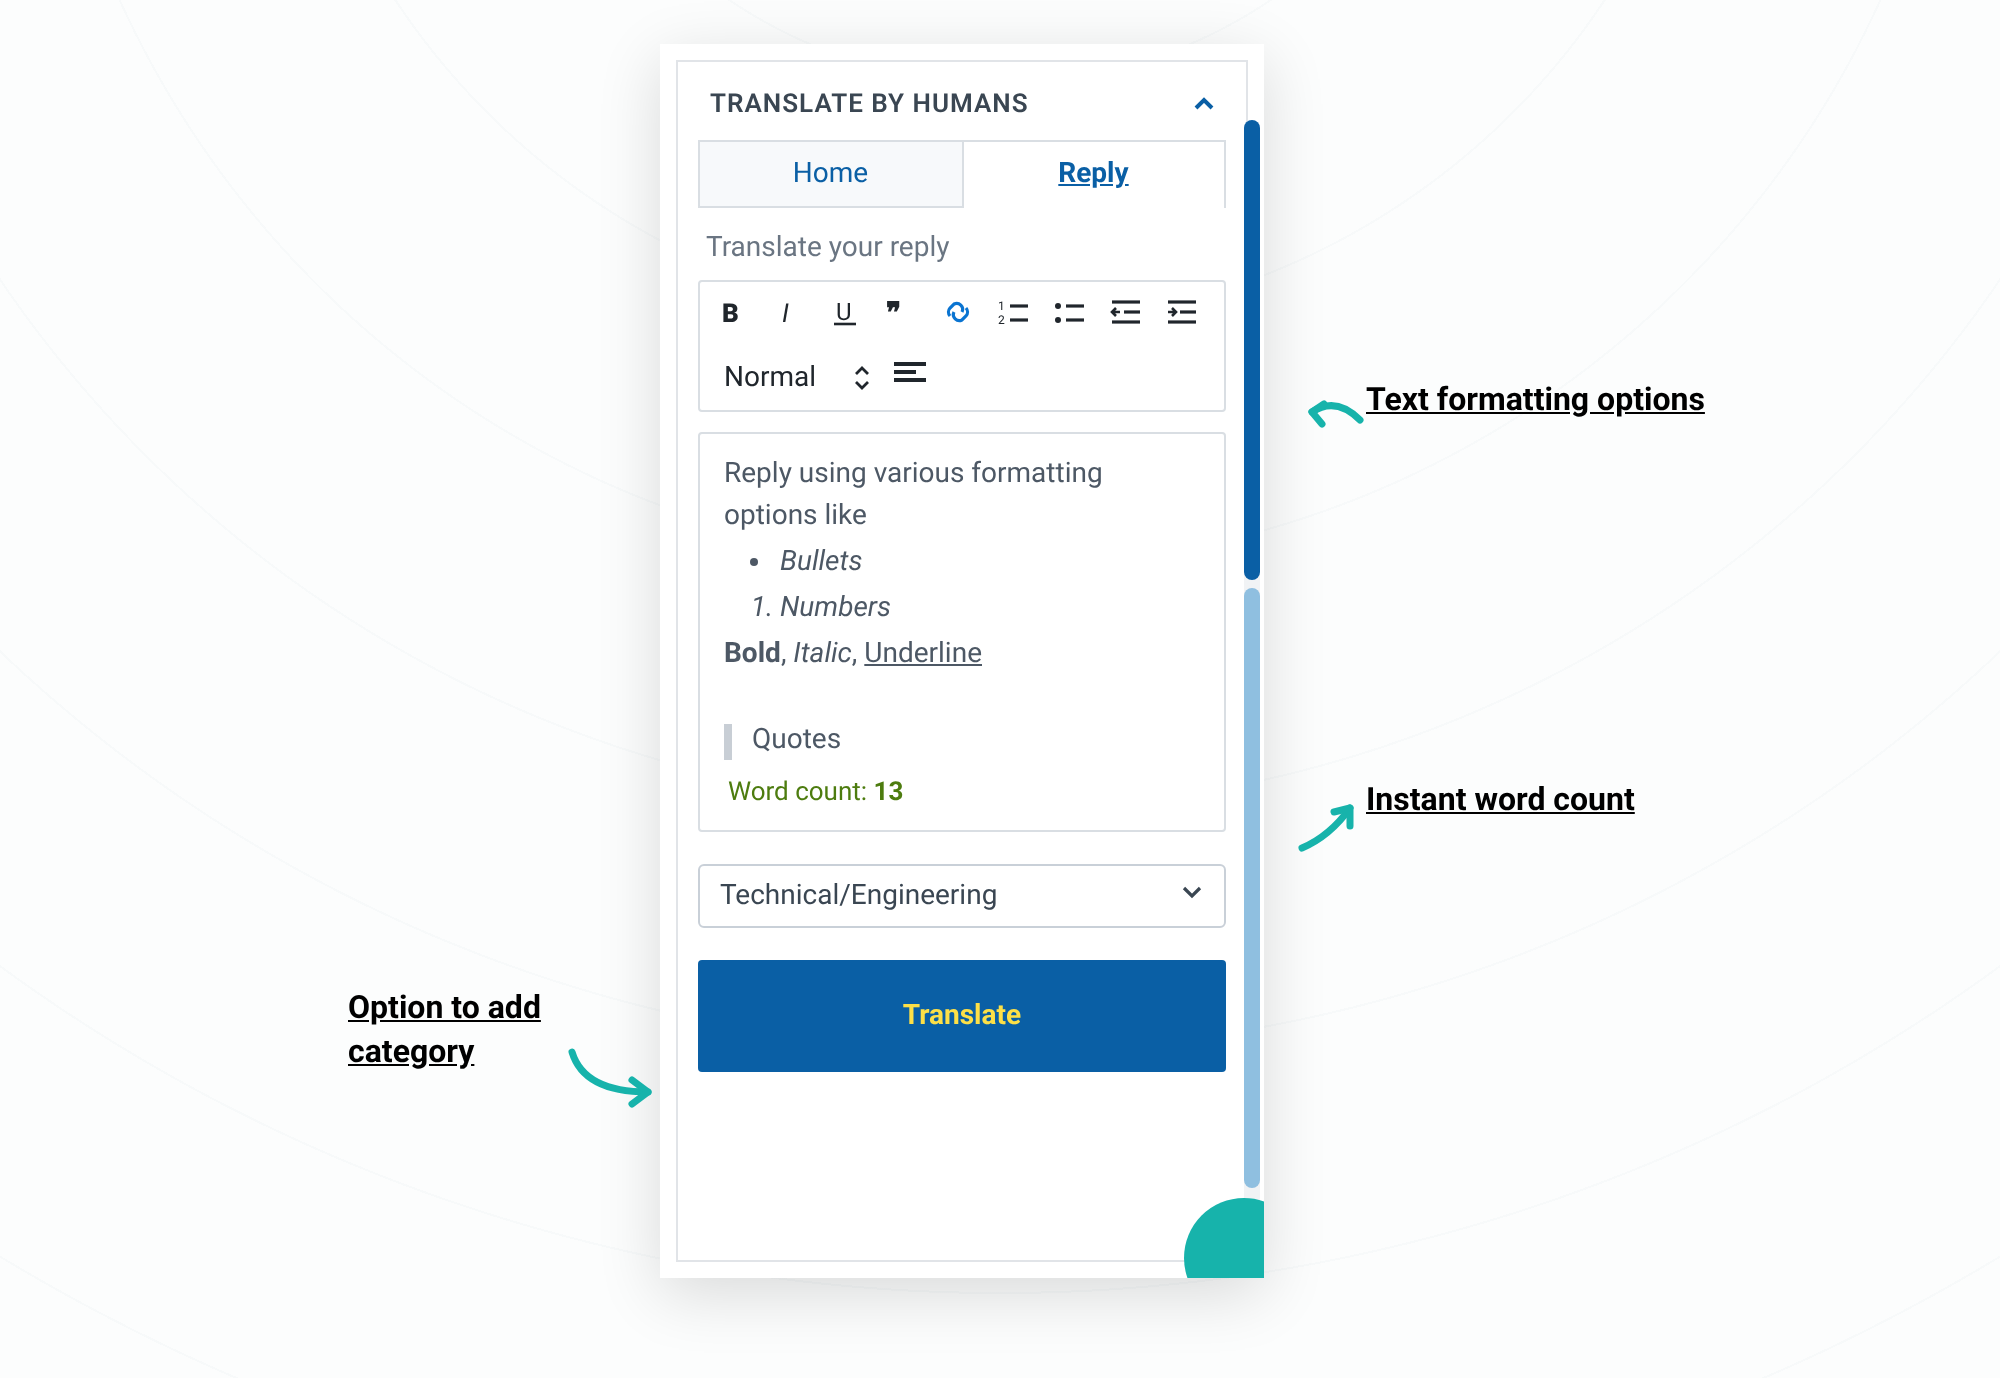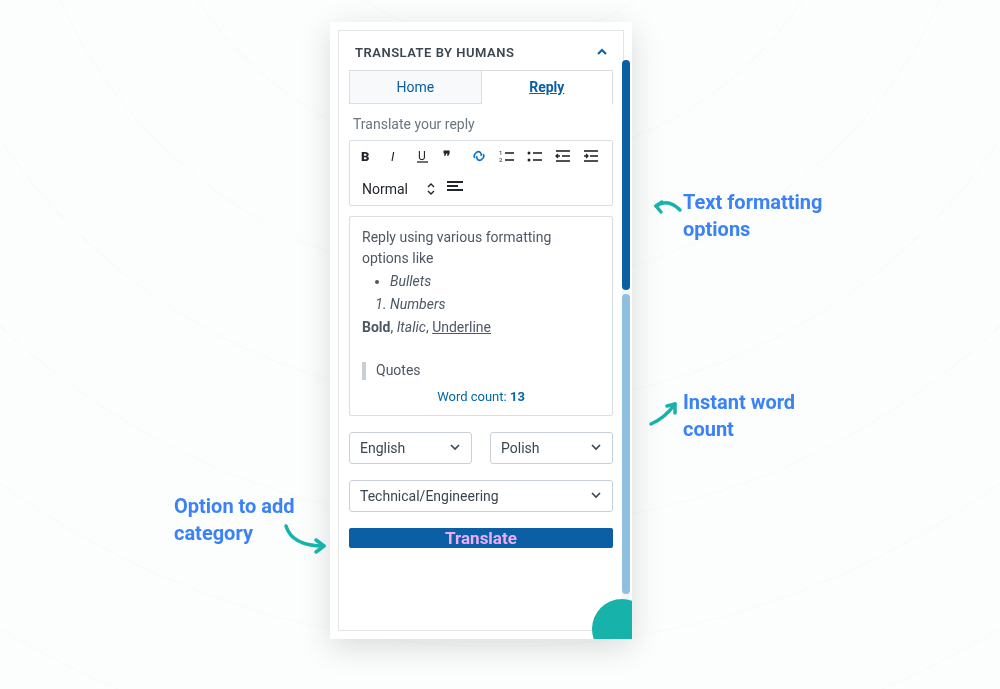--- a/index.html
+++ b/index.html
@@ -99,54 +99,54 @@
   .editor {
     margin:10px 10px 0; border:1px solid #d9dee3; border-radius:2px;
     padding:10px 12px 6px; font-size:14px; color:#4d5865; line-height:1.5;
   }
   .editor ul, .editor ol { margin:2px 0 2px 28px;font-style:italic; }
   .quotebar {
     display:flex; align-items:center; gap:10px; margin-top:22px;
     color:#4d5865;
   }
   .quotebar .bar { width:4px; height:18px; background:#c8ced5; }
-  .wordcount { text-align:center; color:#0369a1; font-size:13px; padding:6px 2px 2px; }
+  .wordcount { text-align:left; color:#4d7c0f; font-size:13px; padding:6px 2px 2px; }
   .wordcount .n { font-weight:700; }
 
   .langrow {
     display:flex; gap:18px; margin:16px 10px 0;
   }
   .select {
     flex:1; border:1px solid #c9d0d8; border-radius:3px;
     padding:7px 10px; font-size:14px; color:#3a4652;
     display:flex; align-items:center; justify-content:space-between;
     cursor:pointer; background:#fff;
   }
   .select .chev { color:#3a4652; }
   .catrow { margin:16px 10px 0; }
   .translate-btn {
     margin:16px 10px 0;
-    background:#0a5fa5; color:#f0abfc; text-align:center;
-    font-size:17px; font-weight:700; padding:0 0;
+    background:#0a5fa5; color:#fde047; text-align:center;
+    font-size:14px; font-weight:700; padding:20px 0;
     border-radius:2px; cursor:pointer;
   }
 
   .corner {
     position:absolute; right:0; bottom:0; width:42px; height:42px;
     overflow:hidden;
   }
   .corner::after{
     content:""; position:absolute; right:-20px; bottom:-20px;
     width:60px; height:60px; border-radius:50%;
     background:#17b3ab;
   }
 
   
   .callout {
-    position:absolute; font-weight:700; color:#3b82f6; font-size:20px; line-height:1.35;
+    position:absolute; font-weight:700; color:#000000; font-size:16px; line-height:1.35;text-decoration:underline;
   }
   .arrow-svg { position:absolute; }
 
 </style>
 </head>
 <body>
 
 <div class="bg-waves"></div>
 
 <div class="panel">
@@ -260,34 +260,20 @@
       </div>
       <div class="quotebar">
         <span class="bar"></span>
         <span>Quotes</span>
       </div>
       <div class="wordcount">
         <span>Word count: </span><span class="n">13</span>
       </div>
     </div>
 
-    <div class="langrow">
-      <div class="select">
-        <span>English</span>
-        <span class="chev"><svg width="12" height="12" viewBox="0 0 12 12">
-              <path d="M2 4 L6 8 L10 4" fill="none" stroke="#3a4652" stroke-width="1.6"></path>
-            </svg></span>
-      </div>
-      <div class="select">
-        <span>Polish</span>
-        <span class="chev"><svg width="12" height="12" viewBox="0 0 12 12">
-              <path d="M2 4 L6 8 L10 4" fill="none" stroke="#3a4652" stroke-width="1.6"></path>
-            </svg></span>
-      </div>
-    </div>
 
     <div class="catrow">
       <div class="select">
         <span>Technical/Engineering</span>
         <span class="chev"><svg width="12" height="12" viewBox="0 0 12 12">
               <path d="M2 4 L6 8 L10 4" fill="none" stroke="#3a4652" stroke-width="1.6"></path>
             </svg></span>
       </div>
     </div>
 

